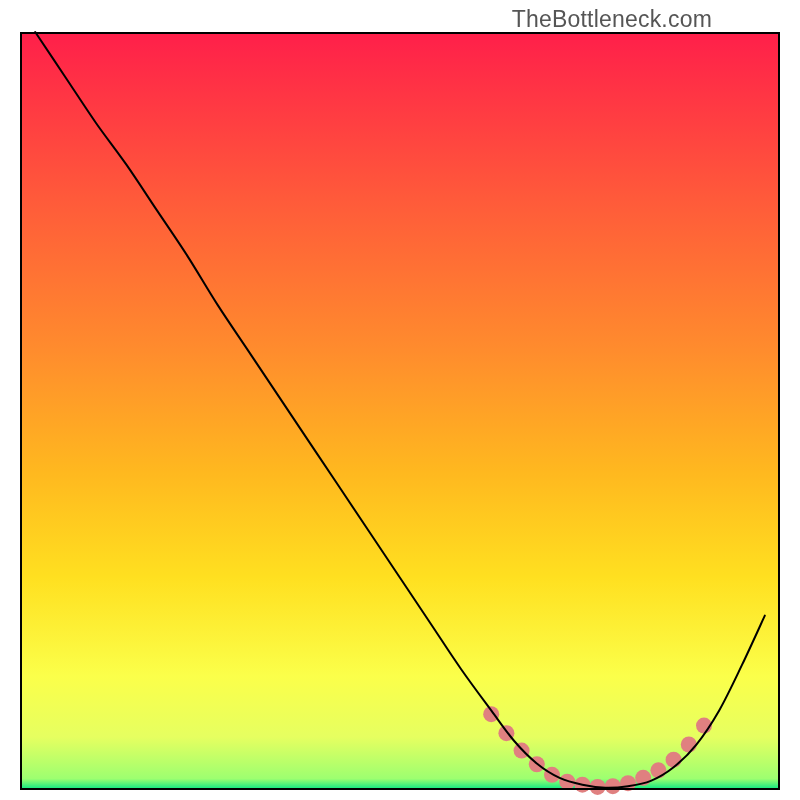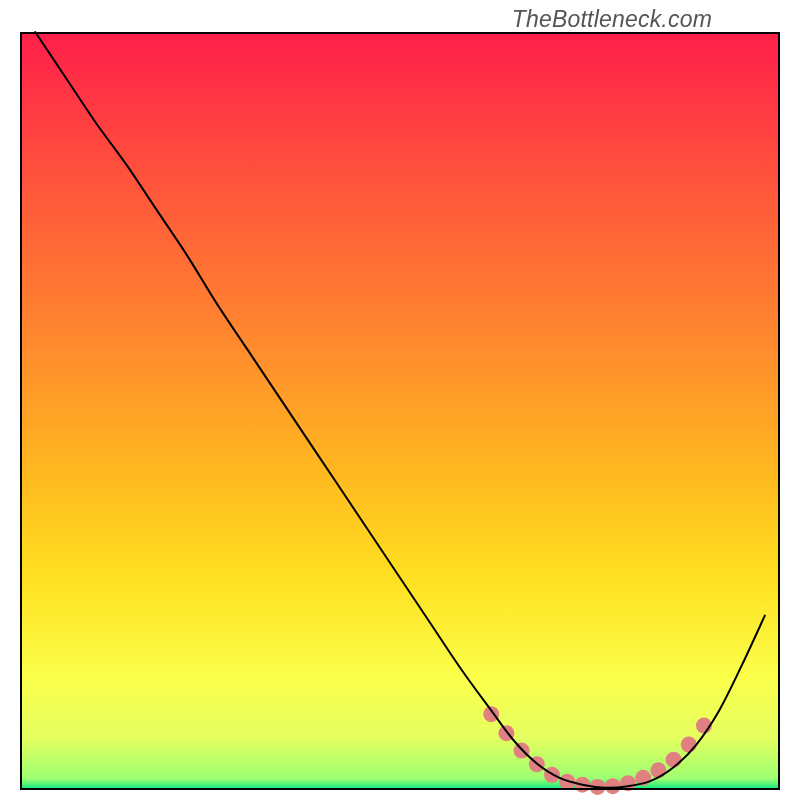--- a/index.html
+++ b/index.html
@@ -7,21 +7,20 @@
     padding: 0;
     width: 800px;
     height: 800px;
     background: #ffffff;
     font-family: Arial, Helvetica, sans-serif;
   }
   .stage {
     position: relative;
     width: 726px;
     height: 800px;
-    font-style: italic;
   }
   .watermark {
     position: absolute;
     top: 6px;
     right: 14px;
     color: #555555;
     font-size: 23px;
     font-weight: 400;
     letter-spacing: 0.2px;
   }

